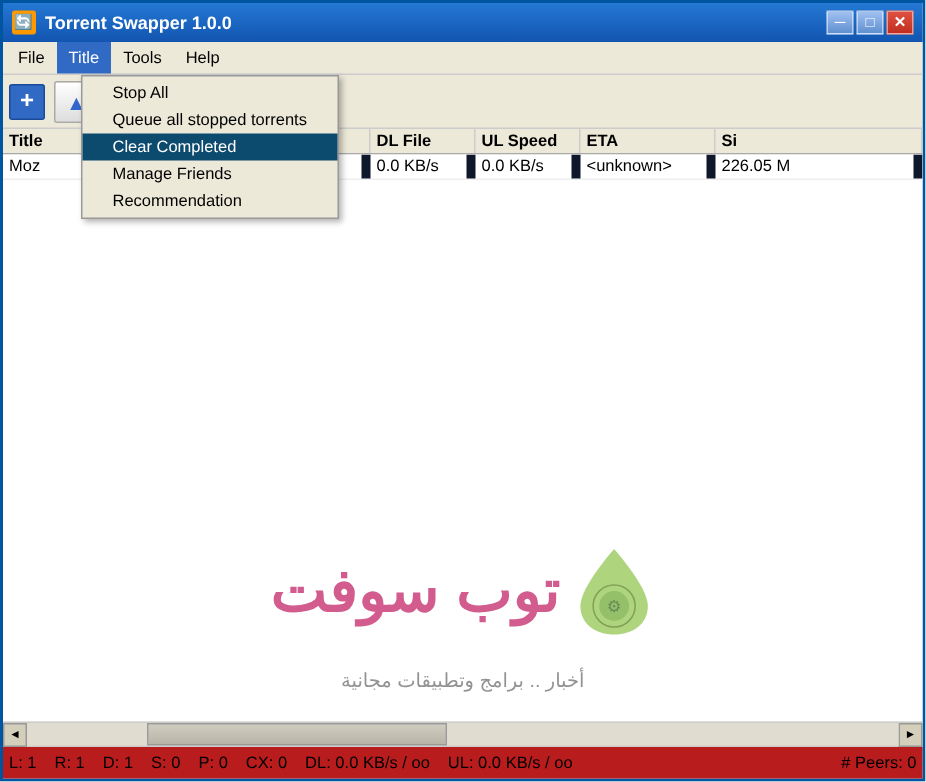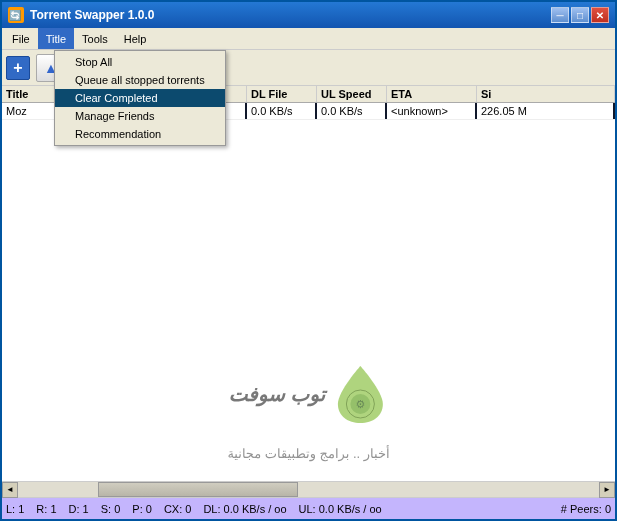--- a/index.html
+++ b/index.html
@@ -198,21 +198,21 @@
       align-items: center;
     }
 
     .table-row:nth-child(even) {
       background: #f5f5f5;
     }
 
     .td {
       padding: 2px 4px;
       font-size: 11px;
-      border-right: 2px solid #0f172a;
+      border-right: 6px solid #0f172a;
       overflow: hidden;
       white-space: nowrap;
     }
 
     
     .watermark {
       position: absolute;
       bottom: 60px;
       left: 50%;
       transform: translateX(-50%);
@@ -275,21 +275,21 @@
       position: absolute;
       left: 80px;
       width: 200px;
       height: 100%;
       background: linear-gradient(to bottom, #d0cdc0, #b8b5a8);
       border: 1px solid #999;
     }
 
     
     .status-bar {
-      background: #c4b5fd;
+      background: #b91c1c;
       height: 22px;
       display: flex;
       align-items: center;
       padding: 0 4px;
       border-top: 1px solid #ccc;
       flex-shrink: 0;
       gap: 12px;
       font-size: 11px;
     }
 
@@ -370,21 +370,21 @@
       <div class="td" style="width:25px;">%</div>
       <div class="td" style="width:140px;">connecting to p...</div>
       <div class="td" style="width:70px;">0.0 KB/s</div>
       <div class="td" style="width:70px;">0.0 KB/s</div>
       <div class="td" style="width:90px;">&lt;unknown&gt;</div>
       <div class="td" style="flex:1;">226.05 M</div>
     </div>
 
     <div class="watermark" style="bottom:20px;">
       <div style="display:flex;align-items:center;justify-content:center;gap:8px;">
-        <div class="watermark-arabic-title" style="font-size:20px;color:#404040;font-weight:bold;direction:rtl;font-style:italic;">توب سوفت</div>
+        <div class="watermark-arabic-title" style="font-size:40px;color:#be185d;font-weight:bold;direction:rtl;">توب سوفت</div>
         <svg width="55" height="65" viewBox="0 0 55 65">
           <path d="M27.5 5 C27.5 5 5 30 5 43 C5 55 15 62 27.5 62 C40 62 50 55 50 43 C50 30 27.5 5 27.5 5Z" fill="#7ab828" opacity="0.85"></path>
           <circle cx="27.5" cy="43" r="14" fill="none" stroke="#4a7a10" stroke-width="1"></circle>
           <circle cx="27.5" cy="43" r="10" fill="#5a9a20" opacity="0.7"></circle>
           <text x="27.5" y="47" text-anchor="middle" font-size="11" fill="#2a5a10">⚙</text>
         </svg>
       </div>
       <div style="font-size:13px;color:#666;direction:rtl;margin-top:20px;">أخبار .. برامج وتطبيقات مجانية</div>
     </div>
   </div>

